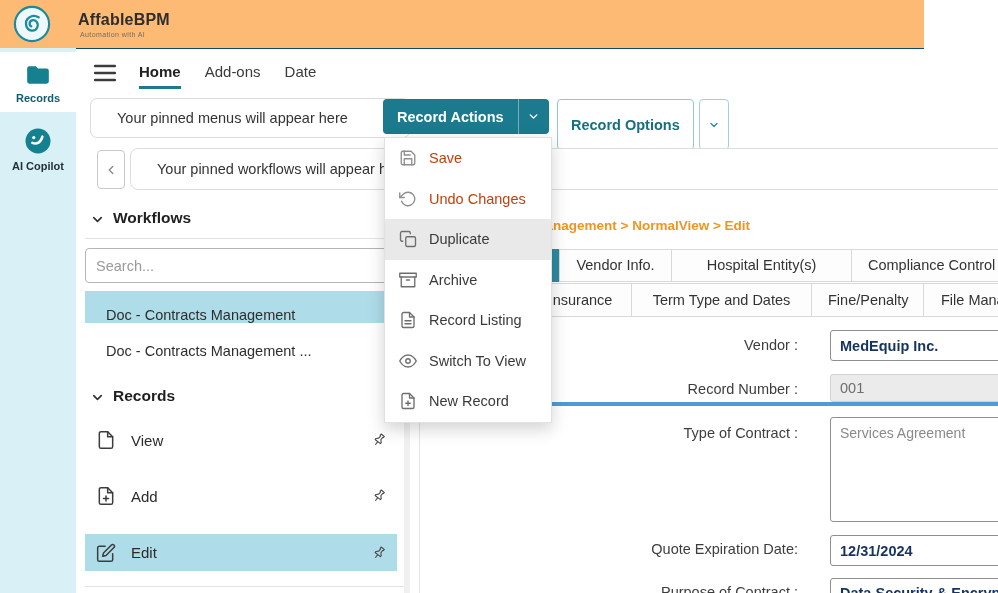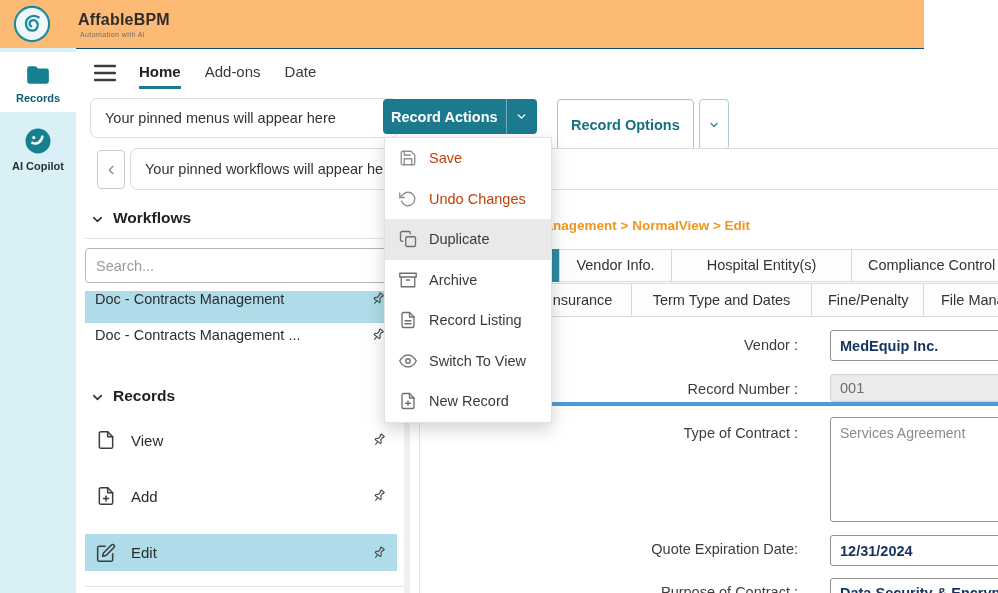--- a/index.html
+++ b/index.html
@@ -21,23 +21,23 @@
   .sb-label{font-size:11px;font-weight:bold;margin-top:4px}
   .sb-label.teal{color:#0b5d6d}
   .sb-label.dark{color:#23323a}
 
   
   .nav-tab{font-size:15px;color:#3a3a3a;padding-bottom:6px;cursor:pointer;white-space:nowrap}
   .nav-tab.active{font-weight:bold;color:#222;border-bottom:3px solid #1b7a8e}
 
   
   .pinned-box{border:1px solid #dcdcdc;border-radius:7px;background:#fff;font-size:14.5px;color:#333;
-              display:flex;align-items:center;padding-left:14px;white-space:nowrap;overflow:hidden}
+              display:flex;align-items:center;padding-left:26px;white-space:nowrap;overflow:hidden}
   .btn-teal{background:#1b7a8e;color:#fff;font-weight:bold;font-size:14.5px;display:flex;align-items:center;
-            padding:0 8px;border-radius:4px 0 0 4px;cursor:pointer;white-space:nowrap}
+            padding:0 14px;border-radius:4px 0 0 4px;cursor:pointer;white-space:nowrap}
   .btn-teal-chev{background:#1b7a8e;border-left:1px solid rgba(255,255,255,.4);width:30px;display:flex;
             align-items:center;justify-content:center;border-radius:0 4px 4px 0;cursor:pointer}
   .btn-outline{background:#fff;border:1.5px solid #93c7d3;color:#15707f;font-weight:bold;font-size:14.5px;
             display:flex;align-items:center;padding:0 13px;border-radius:4px;cursor:pointer;white-space:nowrap}
   .btn-outline-chev{background:#fff;border:1.5px solid #a5ced9;width:28px;display:flex;align-items:center;
             justify-content:center;border-radius:4px;cursor:pointer}
   .back-btn{border:1px solid #c9c9c9;border-radius:4px;background:#fff;display:flex;align-items:center;
             justify-content:center;cursor:pointer}
 
   
@@ -45,21 +45,21 @@
         box-shadow:0 6px 16px rgba(0,0,0,.18);z-index:50}
   .menu-item{height:40.5px;display:flex;align-items:center;gap:12px;padding-left:14px;font-size:14.5px;
         color:#3a3a3a;cursor:pointer}
   .menu-item.disabled{color:#c2410c}
   .menu-item.hl{background:#e9e9e9}
   .mi-icon{color:#8f8f8f;flex:0 0 auto}
   .menu-item:not(.disabled) .mi-icon{color:#6f6f6f}
 
   
   .sec-title{font-size:15.5px;font-weight:bold;color:#1f1f1f}
-  .wf-item{left:85px;width:301px;height:32px;display:flex;align-items:flex-start;padding-left:10px;font-size:14.5px;
+  .wf-item{left:85px;width:301px;height:32px;display:flex;align-items:flex-end;padding-left:21px;font-size:14.5px;
            color:#2e2e2e;cursor:pointer}
   .rec-item{left:85px;width:301px;display:flex;align-items:center;gap:15px;padding-left:11px;font-size:15px;
            color:#2b2b2b;cursor:pointer}
   .pin{margin-left:auto;margin-right:10px;color:#4a4a4a;transform:rotate(38deg);flex:0 0 auto}
   .sel{background:#aedce8}
   .search{border:1px solid #b5b5b5;border-radius:4px;font-size:14.5px;padding:0 10px;color:#333;outline:none;
           font-family:"Liberation Sans",sans-serif}
   .search::placeholder{color:#9a9a9a}
 
   

